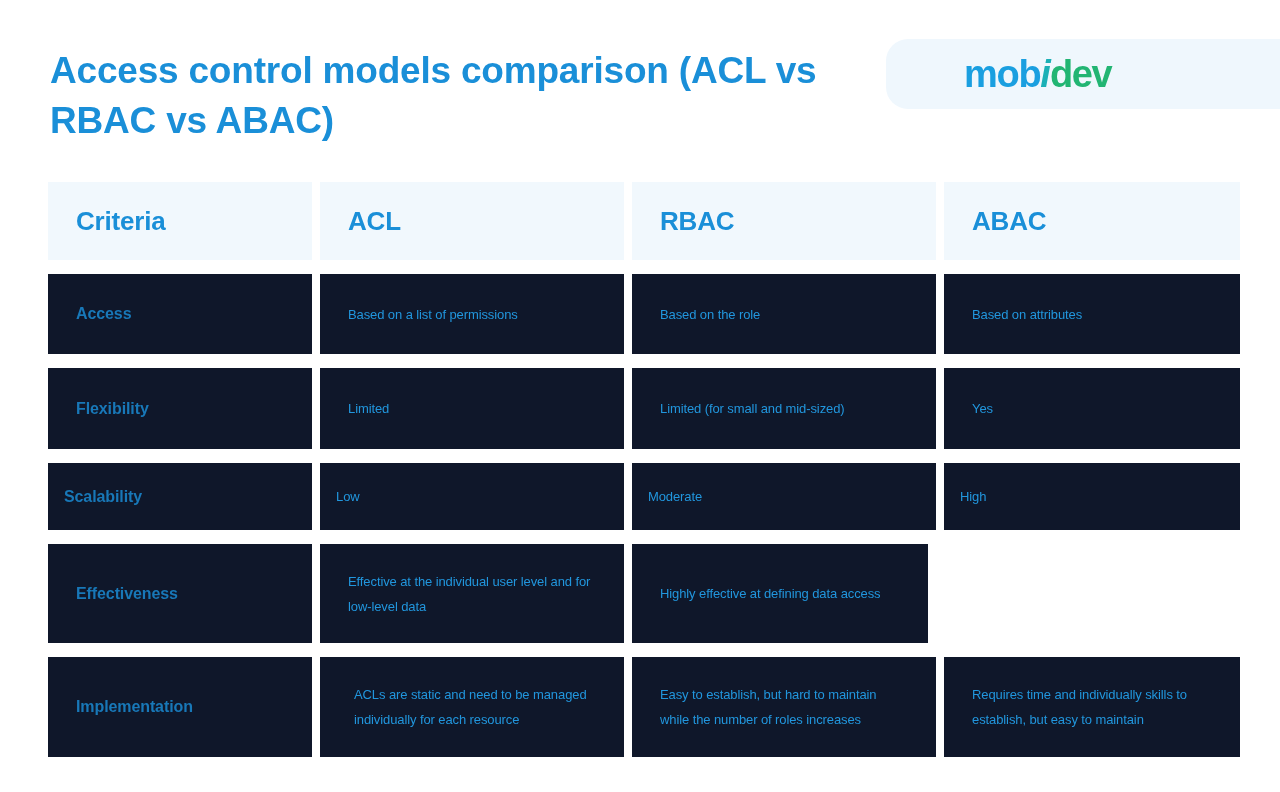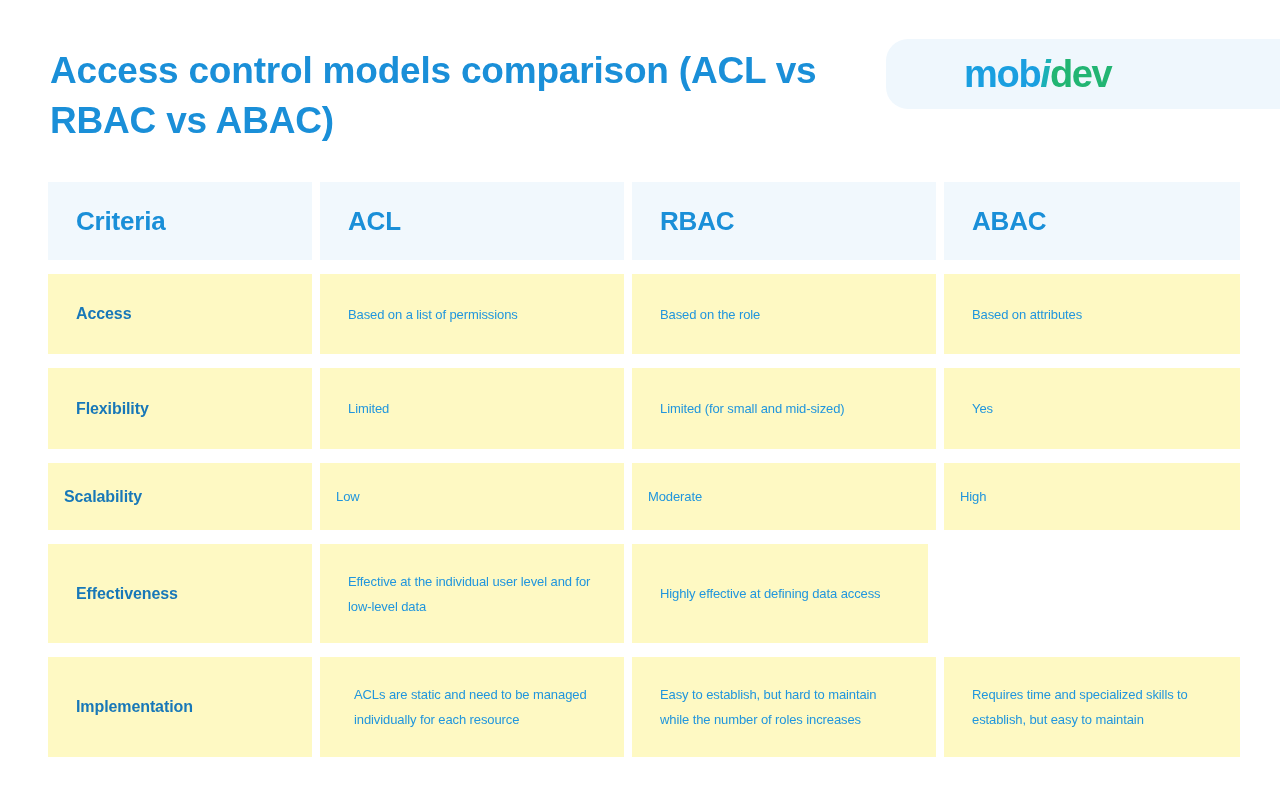--- a/index.html
+++ b/index.html
@@ -103,22 +103,22 @@
     align-items: center;
   }
   .head-label {
     font-size: 26px;
     font-weight: bold;
     color: #1a8fd8;
     letter-spacing: -0.2px;
   }
 
   
-  .row-body.tint-dark .cell  { background: #fef9c3; }
-  .row-body.tint-light .cell { background: #fef9c3; }
+  .row-body.tint-dark .cell  { background: #0f172a; }
+  .row-body.tint-light .cell { background: #0f172a; }
 
   .row-r1 .cell { height: 80px; }
   .row-r2 .cell { height: 81px; }
   .row-r3 .cell { height: 67px; padding-left: 16px; }
   .row-r4 .cell { height: 99px; }
   .row-r5 .cell { height: 100px; }
 
   .criteria-label {
     font-size: 16px;
     font-weight: bold;
@@ -229,18 +229,18 @@
       <div class="cell col-criteria">
         <span class="criteria-label">Implementation</span>
       </div>
       <div class="cell col-acl indent">
         <span class="cell-text">ACLs are static and need to be managed individually for each resource</span>
       </div>
       <div class="cell col-rbac">
         <span class="cell-text">Easy to establish, but hard to maintain while the number of roles increases</span>
       </div>
       <div class="cell col-abac">
-        <span class="cell-text">Requires time and specialized skills to establish, but easy to maintain</span>
+        <span class="cell-text">Requires time and individually skills to establish, but easy to maintain</span>
       </div>
     </div>
 
   </div>
 </div>
 
 </body></html>

